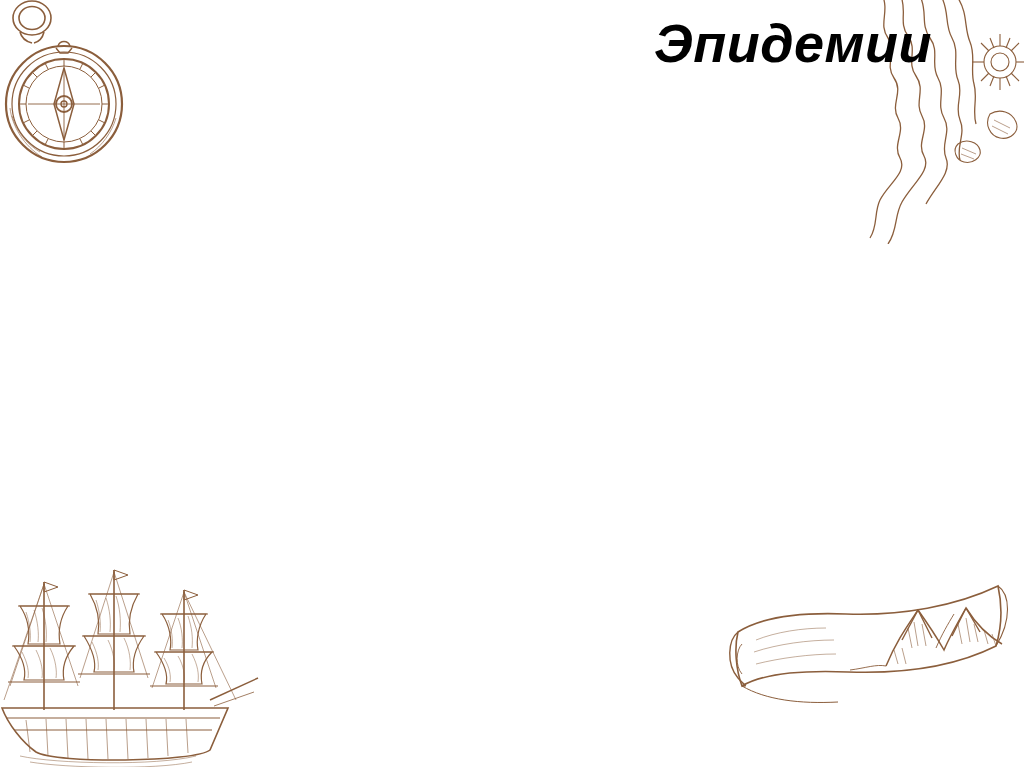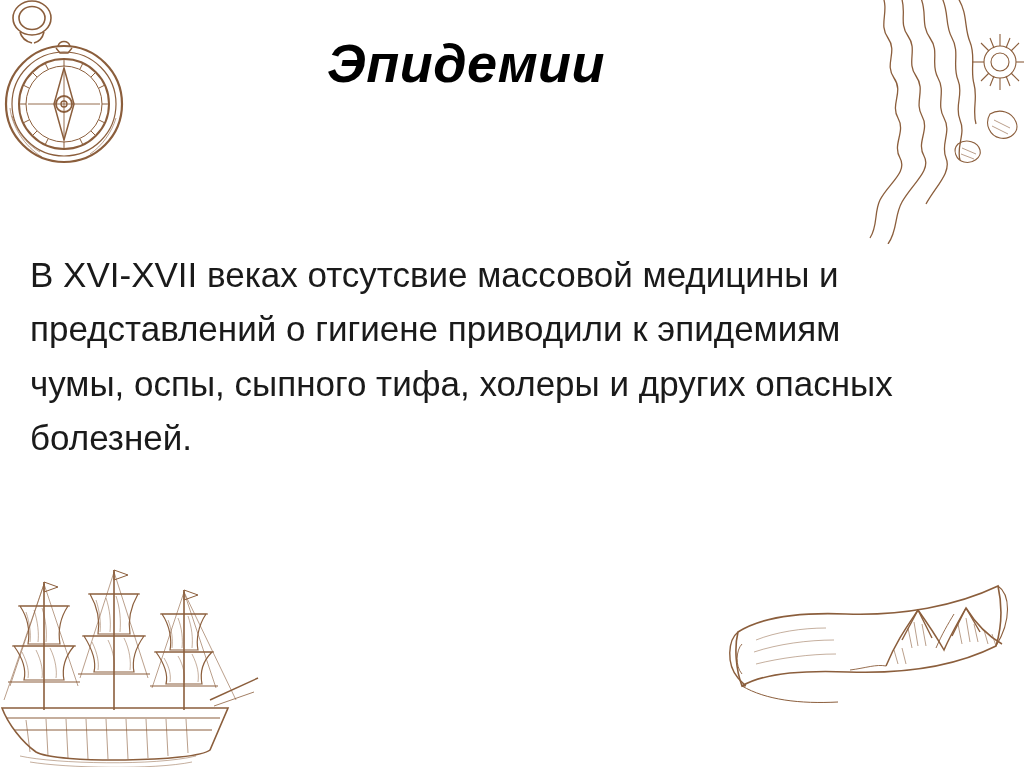--- a/index.html
+++ b/index.html
@@ -21,29 +21,28 @@
     background: #ffffff;
     overflow: hidden;
   }
 
   
   .slide-title {
     position: absolute;
     left: 0;
     top: 14px;
     width: 932px;
-    text-align: center;
+    text-align: right;
     font-family: "Liberation Sans", sans-serif;
     font-weight: bold;
     font-style: italic;
     font-size: 54px;
     color: #000000;
     letter-spacing: 0.5px;
     line-height: 1.1;
-    margin-top: 20px;
   }
 
   
   .body-text {
     position: absolute;
     left: 30px;
     top: 248px;
     width: 900px;
     font-family: "Liberation Sans", sans-serif;
     font-size: 35px;
@@ -282,15 +281,14 @@
         <path d="M28 78 C52 70, 82 66, 108 66"></path>
         <path d="M30 90 C54 84, 84 80, 110 80"></path>
       </g>
 
       <path d="M272 12 C284 20, 286 46, 270 72" stroke-width="1.1"></path>
     </svg>
   </div>
 
   <div class="slide-title">Эпидемии</div>
 
-  <div class="body-text">В XVI-XVII веках отсутсвие массовой медицины и представлений о гигиене приводили к эпидемиям чумы, оспы, сыпного тифа, холеры и других опасных болезней.</div>
 
 </div>
 
 </body></html>

